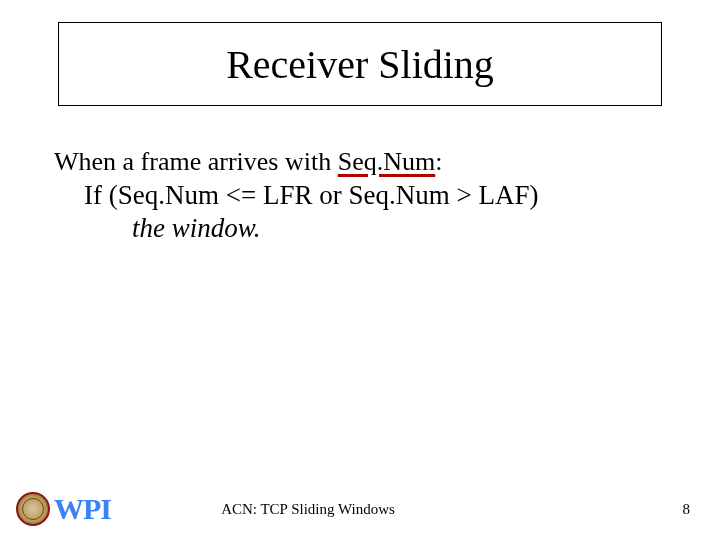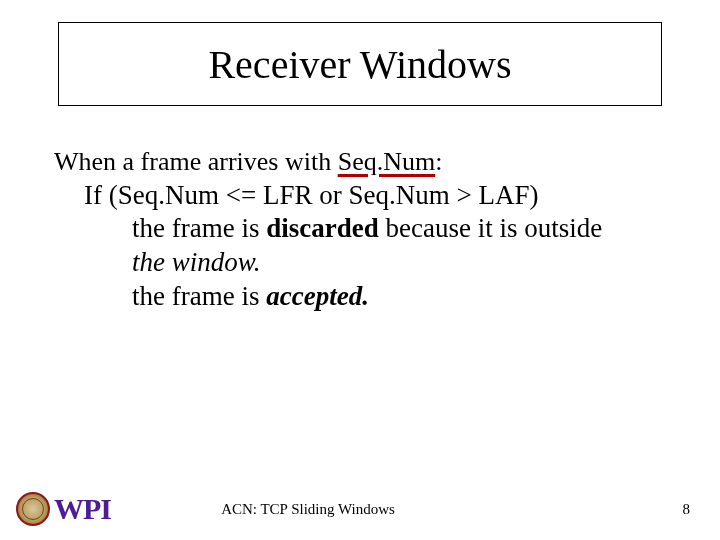--- a/index.html
+++ b/index.html
@@ -95,47 +95,41 @@
     content:"";
     position:absolute;
     top:4px; left:4px; right:4px; bottom:4px;
     border-radius:50%;
     border:1px solid #6a4a1a;
   }
   .wpi {
     font-family: "Times New Roman", Times, serif;
     font-weight: bold;
     font-size: 30px;
-    color: #4c1d95;
+    color: #3b82f6;
     letter-spacing: -1px;
   }
 </style>
 </head>
 <body>
 
 <div class="slide">
 
   <div class="title-box">
-    <span class="title-text">Receiver Windows</span>
+    <span class="title-text">Receiver Sliding</span>
   </div>
 
   <div class="body">
     <div class="intro-line">
       <span>When a frame arrives with </span><span class="seqnum-underline">Seq.Num</span><span>:</span>
     </div>
 
     <div class="conditions">
       <div>If  (Seq.Num &lt;= LFR or Seq.Num &gt; LAF)</div>
-      <div class="indent">
-        <span>the frame is </span><span class="bold">discarded</span><span>  because it is outside</span>
-      </div>
       <div class="indent italic">the window.</div>
-      <div class="indent">
-        <span>the frame is </span><span class="bold italic">accepted.</span>
-      </div>
     </div>
   </div>
 
   <div class="logo">
     <div class="seal"></div>
     <span class="wpi">WPI</span>
   </div>
 
   <div class="footer-center">ACN: TCP Sliding Windows</div>
   <div class="footer-right">8</div>

